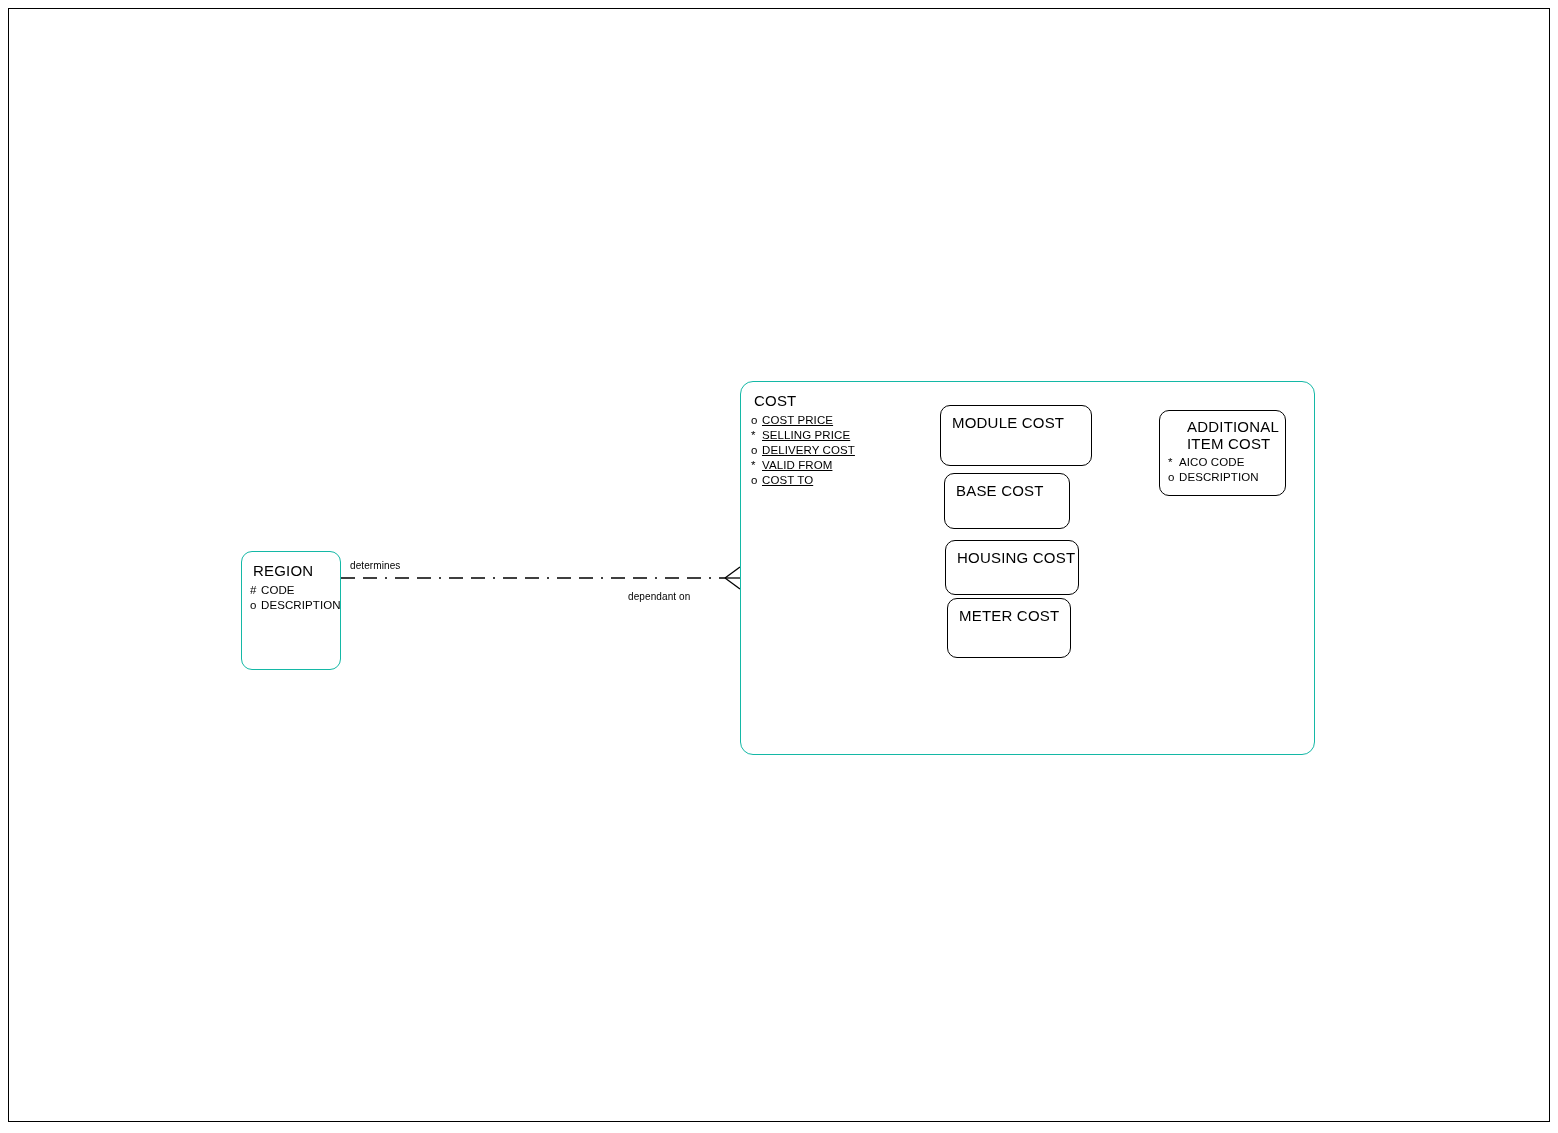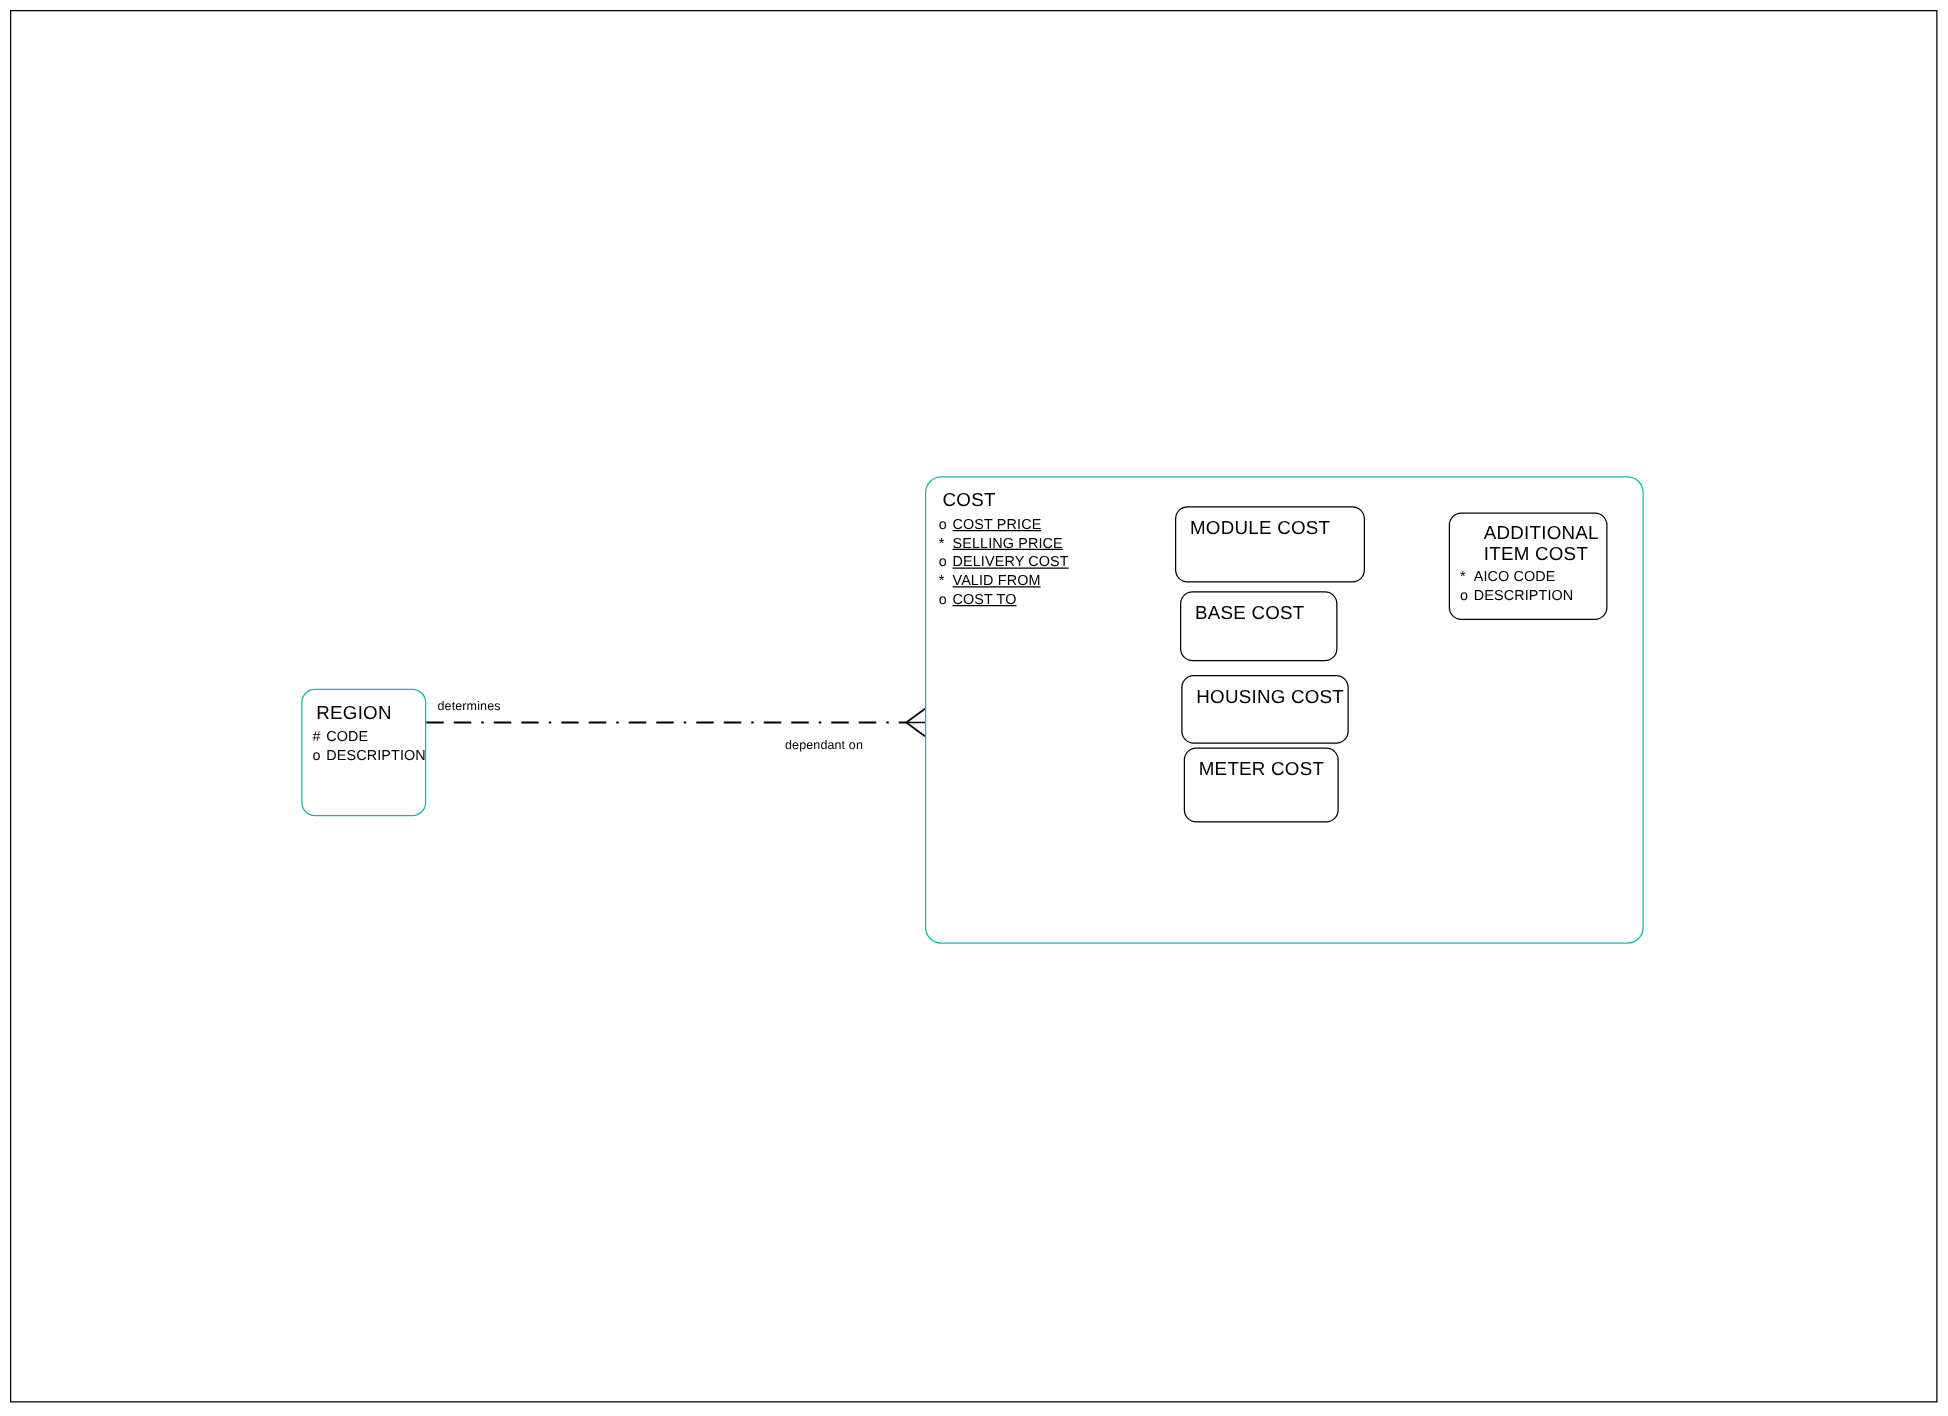--- a/index.html
+++ b/index.html
@@ -121,21 +121,21 @@
     position: absolute;
     left: 8px;
     top: 44px;
   }
 
   
   #entity-region {
     left: 241px;
     top: 551px;
     width: 100px;
-    height: 102px;
+    height: 119px;
   }
   #entity-region .entity-title {
     position: absolute;
     left: 11px;
     top: 11px;
   }
   #entity-region .attr-list {
     position: absolute;
     left: 8px;
     top: 31px;

